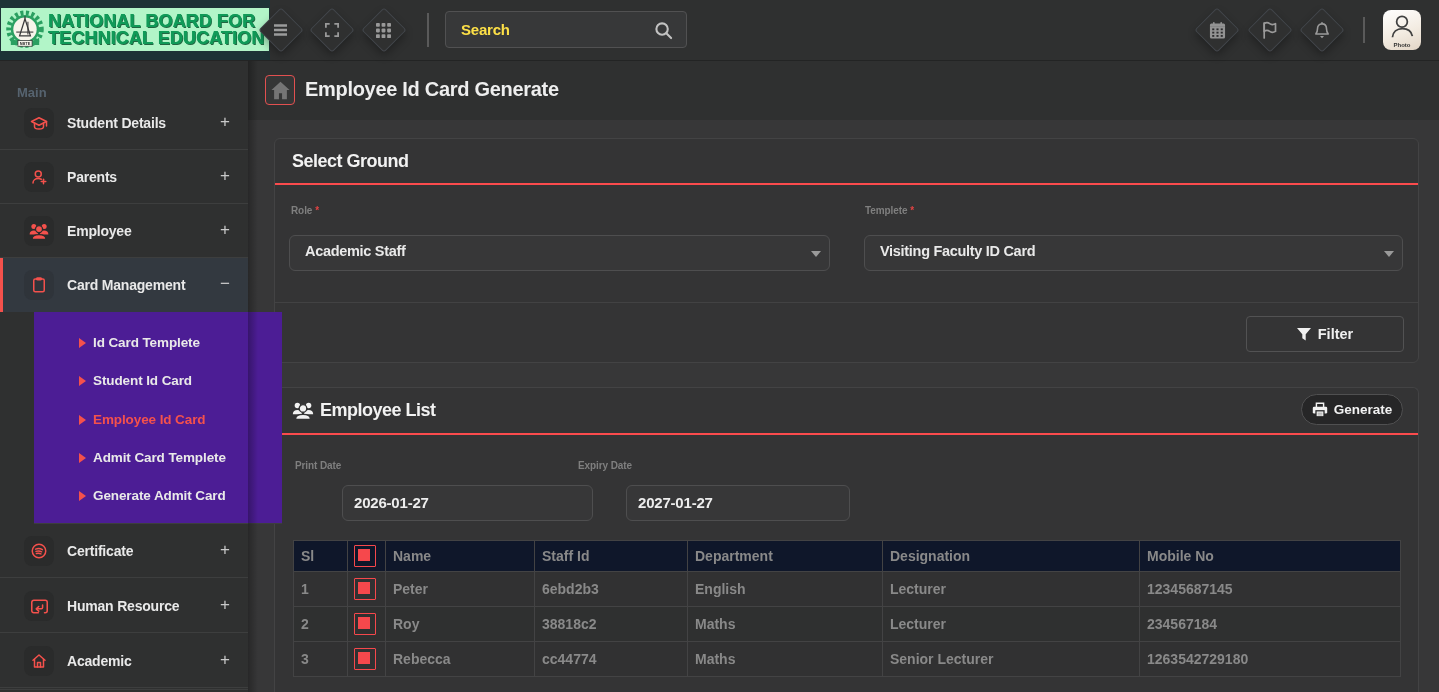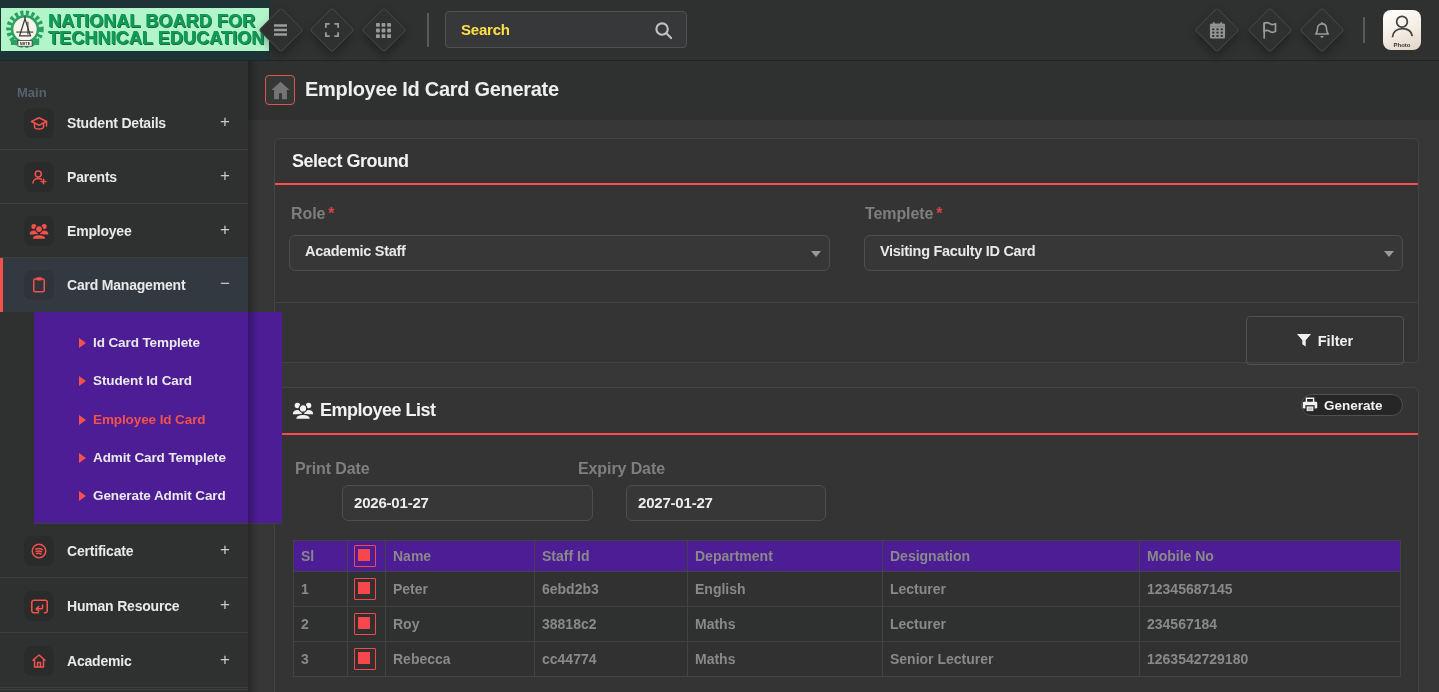--- a/index.html
+++ b/index.html
@@ -42,37 +42,37 @@
   #crumb { position:absolute; left:248px; top:60px; width:1191px; height:60px; background:#2f3030; z-index:10; }
   #homebox { position:absolute; left:17px; top:15px; width:30px; height:30px; border:1px solid #e25050; border-radius:4px; background:#353636; display:flex; align-items:center; justify-content:center; }
   #crumb h1 { position:absolute; left:57px; top:18px; font-size:20px; font-weight:bold; color:#eeeeee; letter-spacing:-0.3px; }
   #sideshadow { position:absolute; left:248px; top:60px; width:10px; height:632px; background:linear-gradient(to right, rgba(0,0,0,0.28), rgba(0,0,0,0)); z-index:45; }
 
   .card { position:absolute; left:274px; width:1145px; background:#343435; border:1px solid #434344; border-radius:6px; }
   .card .chead { position:relative; height:46px; border-bottom:2px solid #fb4b4d; }
   .card .chead .ct { position:absolute; left:17px; top:12px; font-size:18px; font-weight:bold; color:#f2f2f2; letter-spacing:-0.5px; }
 
   #card1 { top:138px; height:225px; }
-  .flabel { position:absolute; font-size:16px; font-weight:bold; color:#7f7f7f; letter-spacing:-0.1px; }
+  .flabel { position:absolute; font-size:10px; font-weight:bold; color:#7f7f7f; letter-spacing:-0.1px; }
   .flabel .req { color:#e04343; margin-left:3px; }
   .select { position:absolute; height:36px; background:#373738; border:1px solid #4e4e4f; border-radius:6px; }
   .select .sv { position:absolute; left:15px; top:7px; font-size:14.5px; font-weight:bold; color:#e9e9e9; letter-spacing:-0.3px; }
   .select .caret { position:absolute; right:8px; top:15px; width:0; height:0; border-left:5px solid transparent; border-right:5px solid transparent; border-top:6px solid #9a9a9a; }
   #c1div { position:absolute; left:0; top:163px; width:1143px; height:1px; background:#424243; }
-  #filterbtn { position:absolute; left:971px; top:177px; width:158px; height:49px; border:1px solid #525253; border-radius:4px; display:flex; align-items:center; justify-content:center; gap:7px; color:#f0f0f0; font-size:14.5px; font-weight:bold; }
+  #filterbtn { position:absolute; left:971px; top:177px; width:158px; height:36px; border:1px solid #525253; border-radius:4px; display:flex; align-items:center; justify-content:center; gap:7px; color:#f0f0f0; font-size:14.5px; font-weight:bold; }
 
   #card2 { top:387px; height:305px; border-bottom:none; border-bottom-left-radius:0; border-bottom-right-radius:0; }
   #card2 .chead { height:47px; }
-  #genbtn { position:absolute; left:1026px; top:6px; width:102px; height:22px; background:#262627; border:1px solid #505051; border-radius:16px; display:flex; align-items:center; gap:6px; color:#f2f2f2; font-size:13.5px; font-weight:bold; }
+  #genbtn { position:absolute; left:1026px; top:6px; width:102px; height:31px; background:#262627; border:1px solid #505051; border-radius:16px; display:flex; align-items:center; justify-content:center; gap:6px; color:#f2f2f2; font-size:13.5px; font-weight:bold; }
   .dinput { position:absolute; height:36px; background:#373738; border:1px solid #4e4e4f; border-radius:6px;margin-left:48px; }
   .dinput span { position:absolute; left:11px; top:8px; font-size:15px; font-weight:bold; color:#ededed; letter-spacing:-0.2px; }
 
   table { position:absolute; left:18px; top:152px; border-collapse:collapse; table-layout:fixed; }
   th, td { border:1px solid #434344; color:#898989; font-size:14px; font-weight:bold; padding:0 0 0 7px; text-align:left; letter-spacing:0; }
-  thead tr { height:31px; background:#4c1d95; }
+  thead tr { height:31px; background:#0f172a; }
   tbody tr { height:35px; }
   tbody tr:nth-child(odd) { background:#313132; }
   tbody tr:nth-child(even) { background:#2f3030; }
   .cb { display:inline-block; width:22px; height:22px; border:1.5px solid #f6484c; border-radius:1px; position:relative; vertical-align:middle; }
   .cb i { position:absolute; left:3.3px; top:3.3px; width:12px; height:12px; background:#f6484c; }
   td.cbc, th.cbc { padding:0 0 0 6px; }
 </style>
 </head>
 <body>
 
@@ -232,21 +232,21 @@
           <rect x="1" y="6" width="18" height="8.5" rx="1.6" fill="#f2f2f2"></rect>
           <rect x="5" y="11" width="10" height="7.5" fill="#f2f2f2" stroke="#262627" stroke-width="1.6"></rect>
           <path d="M7 14h6M7 16.2h6" stroke="#9a9a9a" stroke-width="1.1"></path>
         </svg>Generate</div>
   </div>
   <div class="flabel" style="left:20px; top:72px;">Print Date</div>
   <div class="dinput" style="left:19px; top:97px; width:251px;">
       <span>2026-01-27</span>
     </div>
   <div class="flabel" style="left:303px; top:72px;">Expiry Date</div>
-  <div class="dinput" style="left:303px; top:97px; width:200px;">
+  <div class="dinput" style="left:303px; top:97px; width:224px;">
       <span>2027-01-27</span>
     </div>
   <table>
     <colgroup>
         <col style="width:54px">
         <col style="width:38px">
         <col style="width:149px">
         <col style="width:153px">
         <col style="width:195px">
         <col style="width:257px">

